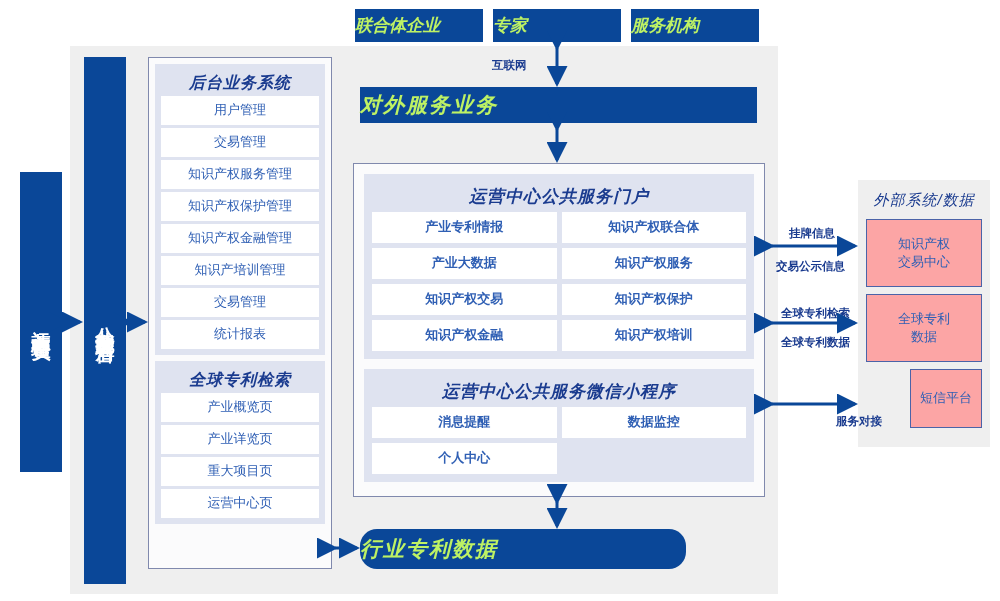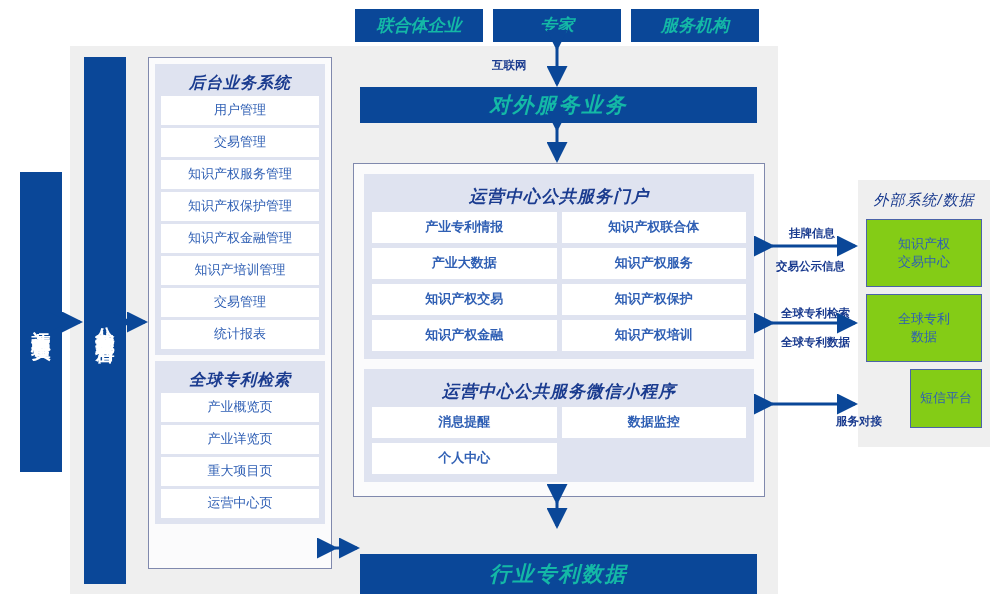--- a/index.html
+++ b/index.html
@@ -7,24 +7,24 @@
     width: 1000px; height: 601px;
     background: #ffffff;
     font-family: "Liberation Sans", "DejaVu Sans", sans-serif;
     overflow: hidden;
   }
   #root { position: relative; width: 1000px; height: 601px; }
 
   
   .blue-bar {
     background: #0a4798;
-    color: #14b8a6;
+    color: #bef264;
     font-weight: bold;
     font-style: italic;
-    display: flex; align-items: center; justify-content: center;
+    display: flex; align-items: center; 
     text-align: center;
     position: absolute;
   }
   .vbar {
     background: #0a4798;
     color: #ffffff;
     font-weight: bold;
     position: absolute;
     display: flex; align-items: center; justify-content: center;
     text-align: center;
@@ -64,21 +64,21 @@
 
   .grid2 { display: grid; grid-template-columns: 1fr 1fr; gap: 5px; font-weight: bold; }
   .grid2 .cell { height: 31px; }
 
   .ext-panel { position: absolute; background: #efefef; padding: 8px; }
   .ext-title {
     text-align: center; color: #1a3b8f; font-weight: normal; font-style: italic;
     font-size: 15px; line-height: 24px; letter-spacing: 1px;
   }
   .ext-box {
-    background: #84cc16; border: 1.3px solid #4b63a8;
+    background: #fca5a5; border: 1.3px solid #4b63a8;
     color: #2f5fb4; font-size: 13px; line-height: 1.4;
     display: flex; align-items: center; justify-content: center;
     text-align: center; margin-top: 7px; font-family: Liberation Serif, serif;
   }
 
   .arrow-label {
     position: absolute; color: #1a3b8f; font-size: 11.5px;
     font-weight: bold; white-space: nowrap;
   }
   .svg-layer { position: absolute; left: 0; top: 0; width: 1000px; height: 601px; pointer-events: none; }
@@ -155,21 +155,21 @@
     <div class="panel" style="position:relative; left:0; top:10px; width:100%; padding:8px;">
       <div class="panel-title" style="font-size:17px; line-height:30px;">运营中心公共服务微信小程序</div>
       <div class="grid2">
         <div class="cell">消息提醒</div>
         <div class="cell">数据监控</div>
         <div class="cell">个人中心</div>
       </div>
     </div>
   </div>
 
-  <div class="blue-bar" style="left:360px; top:554px; width:397px; height:40px; font-size:21px; letter-spacing:2px;">
+  <div class="blue-bar" style="left:360px; top:529px; width:326px; height:40px; font-size:21px; letter-spacing:2px;border-radius:17px;">
     <span>行业专利数据</span>
   </div>
 
   <div class="ext-panel" style="left:858px; top:180px; width:132px; height:267px;">
     <div class="ext-title">外部系统/数据</div>
     <div class="ext-box" style="height:68px; white-space:pre-line;">知识产权
 交易中心</div>
     <div class="ext-box" style="height:68px; white-space:pre-line;">全球专利
 数据</div>
     <div class="ext-box" style="height:59px; white-space:pre-line;margin-left:44px;">短信平台</div>

